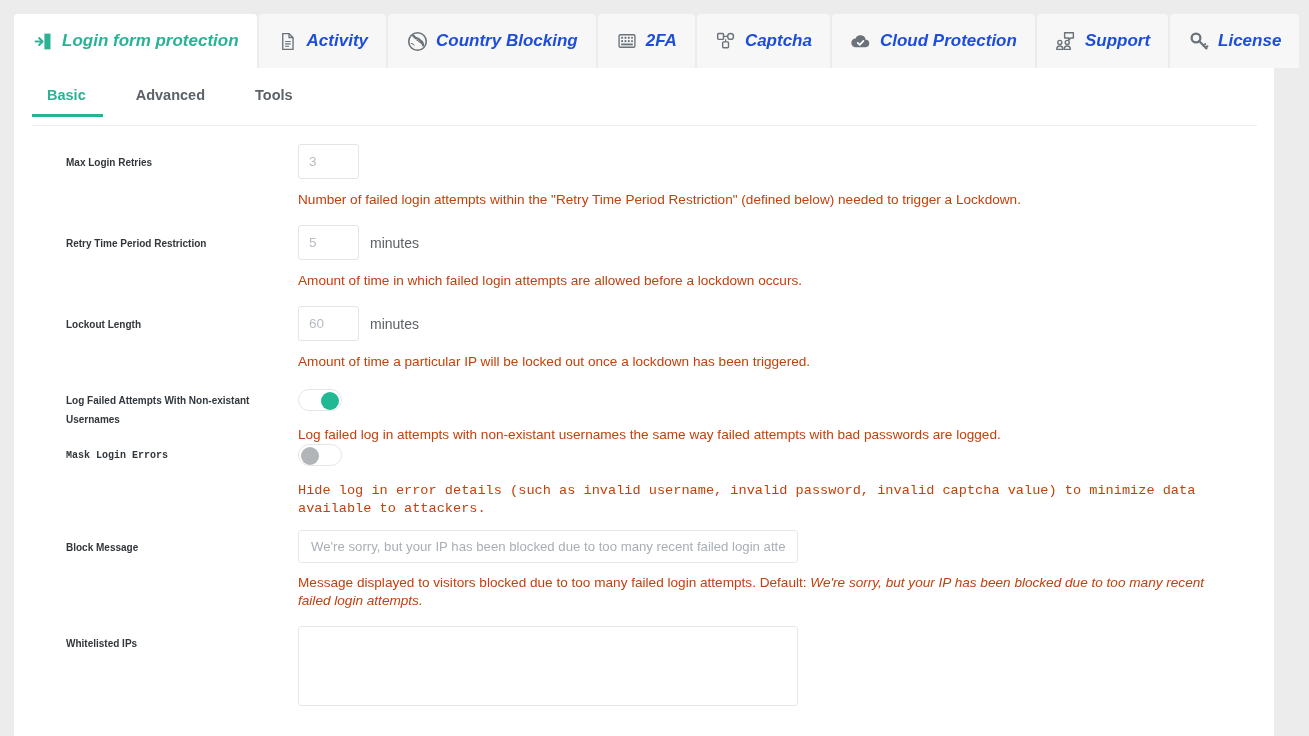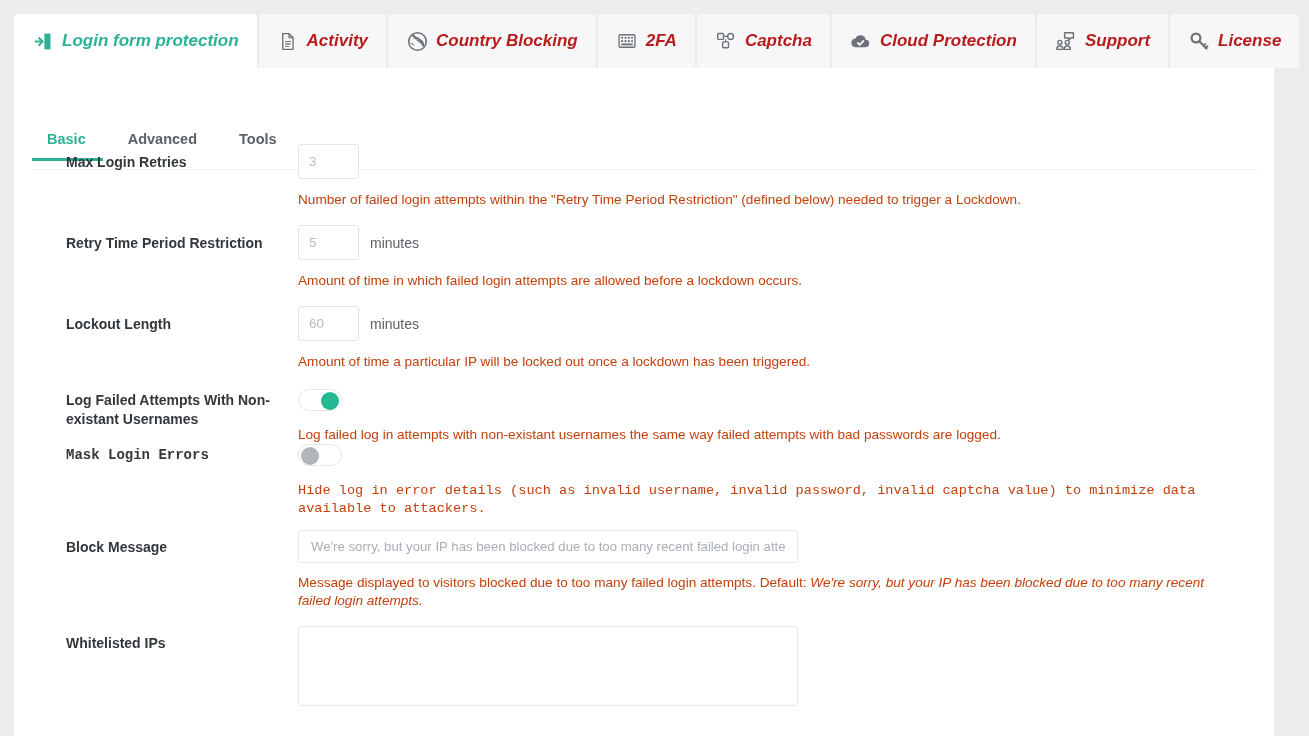--- a/index.html
+++ b/index.html
@@ -28,21 +28,21 @@
   }
   .tab {
     height: 54px;
     display: flex;
     align-items: center;
     gap: 8px;
     padding: 0 18px;
     background: #f7f7f7;
     border-top-left-radius: 4px;
     border-top-right-radius: 4px;
-    color: #b91c1c;
+    color: #1d4ed8;
     font-size: 17px;
     font-weight: bold;
     white-space: nowrap;
     cursor: pointer;
     position: relative;
   }
   .tab.active {
     background: #ffffff;
     color: #2bb295;
   }
@@ -59,22 +59,21 @@
 
   
   .subtabs {
     position: absolute;
     left: 18px; top: 18px;
     width: 1225px;
     height: 40px;
     border-bottom: 1px solid #eceef0;
     display: flex;
     align-items: flex-start;
-    gap: 8px;
-    margin-top: 44px;
+    gap: 16px;
   }
   .subtab {
     font-size: 14.5px;
     font-weight: bold;
     color: #5d6268;
     padding: 0 17px 12px 17px;
     cursor: pointer;
     position: relative;
     line-height: 18px;
   }
@@ -88,21 +87,21 @@
     background: #2bb295;
   }
 
   
   .form { position: absolute; left: 0; top: 76px; width: 1260px; }
   .row { position: relative; display: flex; }
   .lbl {
     width: 284px;
     flex: 0 0 284px;
     padding-left: 52px;
-    font-size: 14px;
+    font-size: 10px;
     font-weight: bold;
     color: #32373c;
     line-height: 19px;
   }
   .ctl { flex: 1; padding-right: 30px; }
 
   input[type=text].num {
     width: 61px; height: 35px;
     border: 1px solid #e2e5e8;
     border-radius: 3px;

